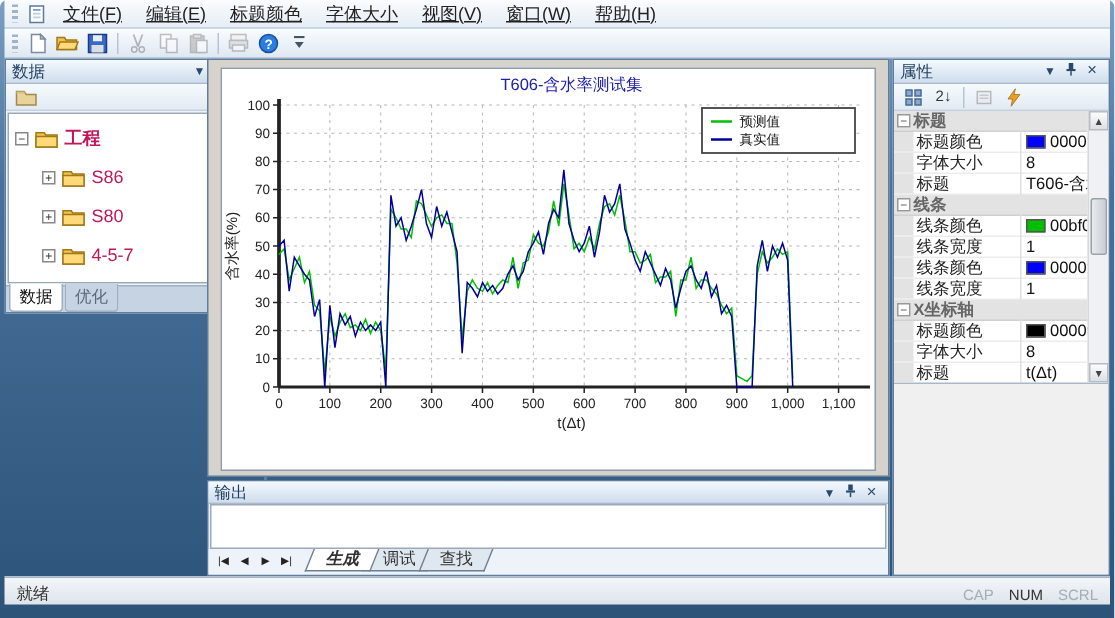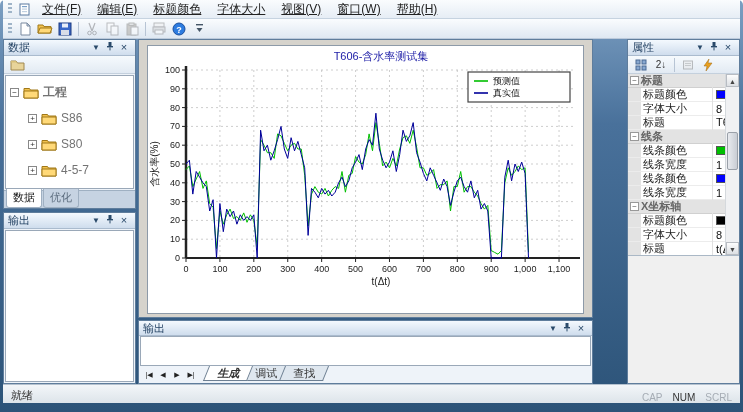--- a/index.html
+++ b/index.html
@@ -32,41 +32,41 @@
 
   .toolbar { height:20px; background:linear-gradient(180deg,#fafcfe,#dfe8f2);
     border-bottom:1px solid #bccadb; display:flex; align-items:center; padding:0 2px; }
   .tb-btn { width:20px; height:18px; display:flex; align-items:center; justify-content:center; border-radius:2px; }
   .tb-btn.disabled { opacity:.45; filter:grayscale(.8); }
   .tb-sep { width:1px; height:14px; background:#b7c4d4; margin:0 3px; }
   .tb-btn svg { display:block; }
 
   
   .workspace { flex:1; display:flex; gap:2px; overflow:hidden; }
-  .left-col { width:133px; display:flex; flex-direction:column; gap:3px; }
+  .left-col { width:133px; display:flex; gap:3px; }
   .center-col { flex:1; display:flex; flex-direction:column; gap:2px; min-width:0; }
   .right-col { width:145px; display:flex; flex-direction:column; }
 
   .panel { background:#eef3f9; border:1px solid #5f7d9c; display:flex; flex-direction:column; overflow:hidden; }
   .panel-header { height:16px; flex:0 0 16px; display:flex; align-items:center; padding:0 4px;
     background:linear-gradient(180deg,#f4f9fe,#cfdded); border-bottom:1px solid #aabbce;
     color:#1d3c5e; font-size:11px; }
   .panel-header .ph-spacer { flex:1; }
   .ph-btn { width:14px; height:13px; text-align:center; font-size:8px; line-height:13px; color:#2a4a6a; }
 
   
   .data-panel { height:170px; flex:0 0 170px; }
   .inner-toolbar { height:18px; flex:0 0 18px; background:linear-gradient(180deg,#f6fafd,#e2eaf3);
     border-bottom:1px solid #c4d0dd; display:flex; align-items:center; padding:0 3px; }
   .tree { flex:1; background:#fff; border:1px solid #9aa8b8; margin:1px; overflow:hidden; padding-top:3px; }
   .tree-item { display:flex; align-items:center; height:26px; gap:4px; }
   .tree-item .lvl1 { width:14px; }
   .expander { width:9px; height:9px; border:1px solid #888; background:#fff; font-size:8px;
     line-height:7px; text-align:center; color:#333; margin-left:4px; flex:0 0 9px; }
-  .tree-label { font-size:12px; color:#737373; }
+  .tree-label { font-size:12px; color:#be185d; }
   .tree-label.bold { font-weight:bold; }
   .panel-tabs { height:18px; flex:0 0 18px; background:#c6d3e2; display:flex; align-items:flex-end; padding:0 2px; border-top:1px solid #9fb0c2; }
   .panel-tab { font-size:11px; color:#5a6b7d; padding:1px 6px 2px; border:1px solid #9fb0c2; border-top:none;
     background:#c6d3e2; border-radius:0 0 3px 3px; margin-right:1px; }
   .panel-tab.active { background:#fff; color:#111; }
 
   .output-left { flex:1; }
   .panel-body-white { flex:1; background:#fff; border:1px solid #9aa8b8; margin:1px; }
 
   
@@ -80,21 +80,21 @@
   .sheet-strip { height:17px; flex:0 0 17px; display:flex; align-items:center; background:#eef3f9; padding-left:3px; }
   .nav-btn { width:14px; height:13px; font-size:7px; line-height:13px; text-align:center; color:#222; }
   .sheet-tabs { display:flex; margin-left:8px; height:100%; }
   .sheet-tab { transform:skewX(-22deg); border:1px solid #6d7f92; border-top:none; background:#dfe7ef;
     padding:0 10px; margin-right:-6px; height:15px; }
   .sheet-tab .stxt { transform:skewX(22deg); display:block; font-size:11px; line-height:14px; color:#333; }
   .sheet-tab.active { background:#fff; z-index:2; position:relative; }
   .sheet-tab.active .stxt { font-weight:bold; font-style:italic; }
 
   
-  .props-panel { flex:1;margin-left:32px; }
+  .props-panel { flex:1; }
   .prop-grid { height:182px; flex:0 0 182px; background:#fff; position:relative; border-bottom:1px solid #aab8c6; overflow:hidden; }
   .pg-rows { margin-right:14px; }
   .pg-row { height:14px; display:flex; align-items:center; font-size:11px; border-bottom:1px solid #ececec; }
   .pg-row.category { background:#e3e3e3; color:#666; font-weight:bold; border-bottom:1px solid #d0d0d0; }
   .pg-collapse { width:9px; height:9px; border:1px solid #999; background:#fff; font-size:8px; line-height:7px;
     text-align:center; color:#555; margin:0 2px; flex:0 0 9px; font-weight:normal; }
   .pg-indent { width:13px; flex:0 0 13px; height:100%; background:#e3e3e3; }
   .pg-label { width:72px; flex:0 0 72px; padding-left:2px; color:#222; border-right:1px solid #e0e0e0;
     overflow:hidden; white-space:nowrap; }
   .pg-value { flex:1; display:flex; align-items:center; gap:3px; padding-left:3px; color:#111;

